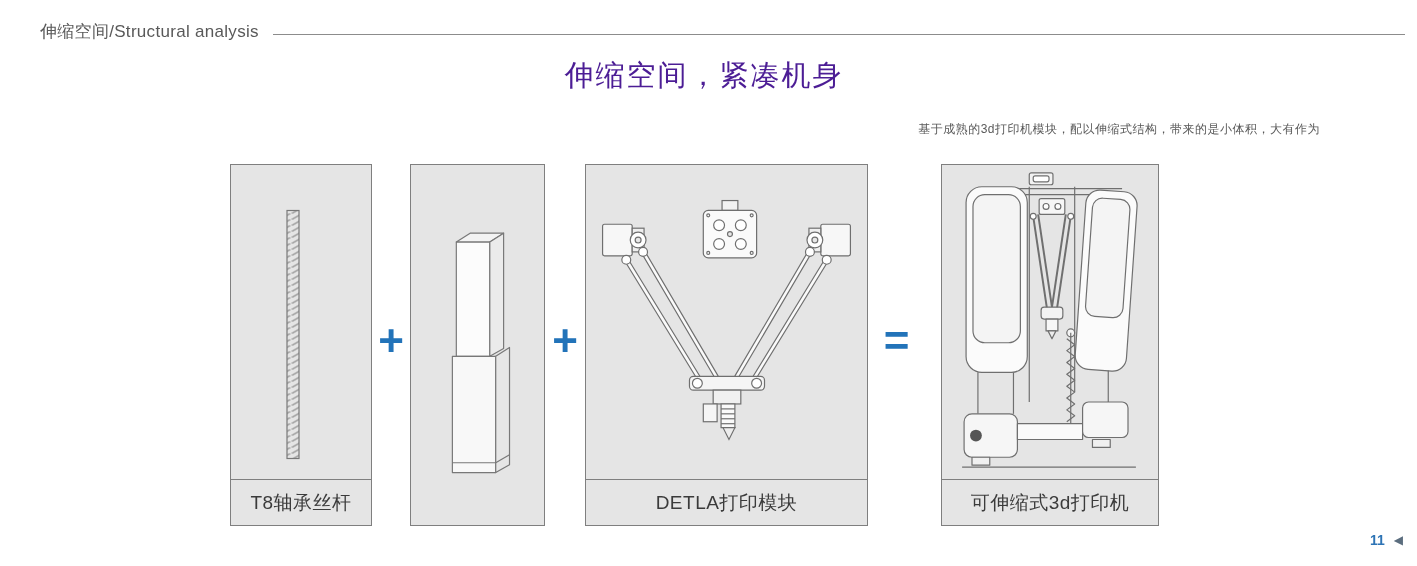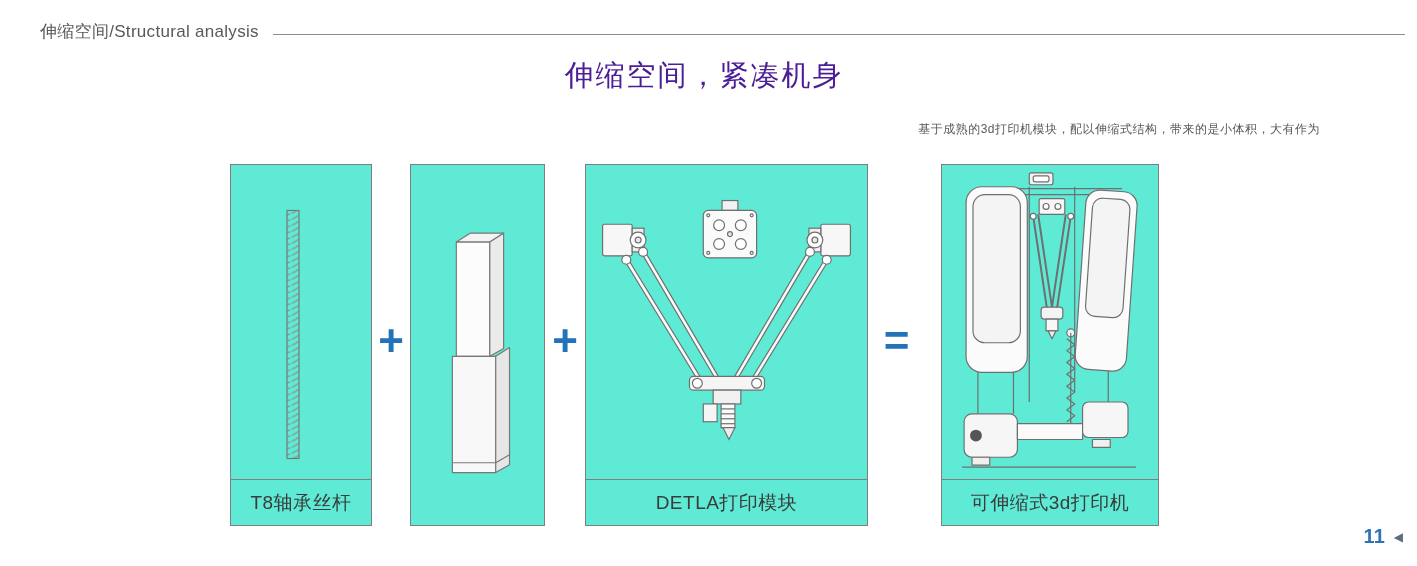--- a/index.html
+++ b/index.html
@@ -57,21 +57,21 @@
   
   .diagram-row {
     position: absolute;
     top: 164px; left: 230px;
     display: flex;
     align-items: stretch;
     height: 362px;
   }
   .component-box {
     border: 1px solid #7f7f7f;
-    background: #5eead4;
+    background: #e5e5e5;
     display: flex;
     flex-direction: column;
     height: 362px;
   }
   .box-w1 { width: 142px; }
   .box-w2 { width: 135px; }
   .box-w3 { width: 283px; }
   .box-w4 { width: 218px; margin-left: 16px; }
   .drawing-area {
     flex: 1;
@@ -108,21 +108,21 @@
 
   
   .footer {
     position: absolute;
     right: 14px; bottom: 18px;
     display: flex;
     align-items: center;
     gap: 9px;
   }
   .page-number {
-    font-size: 20px;
+    font-size: 14px;
     font-weight: 700;
     color: #2e74b5;
   }
   .nav-arrow {
     font-size: 12px;
     color: #5b6d7e;
     cursor: pointer;
     line-height: 1;
   }
 </style>

